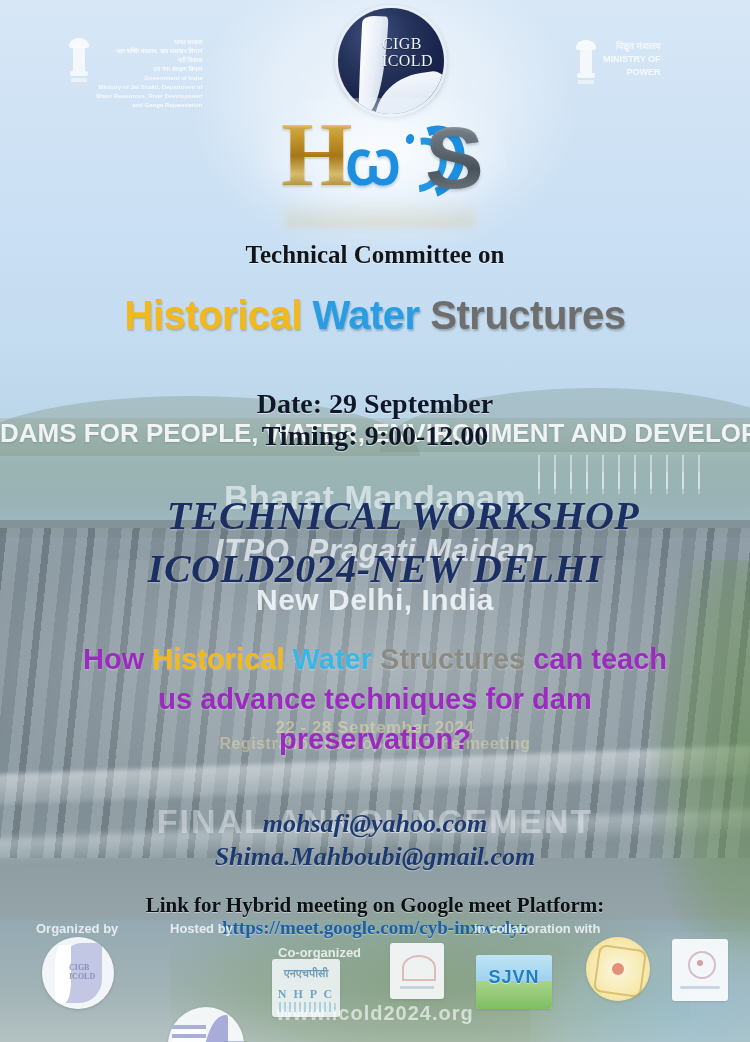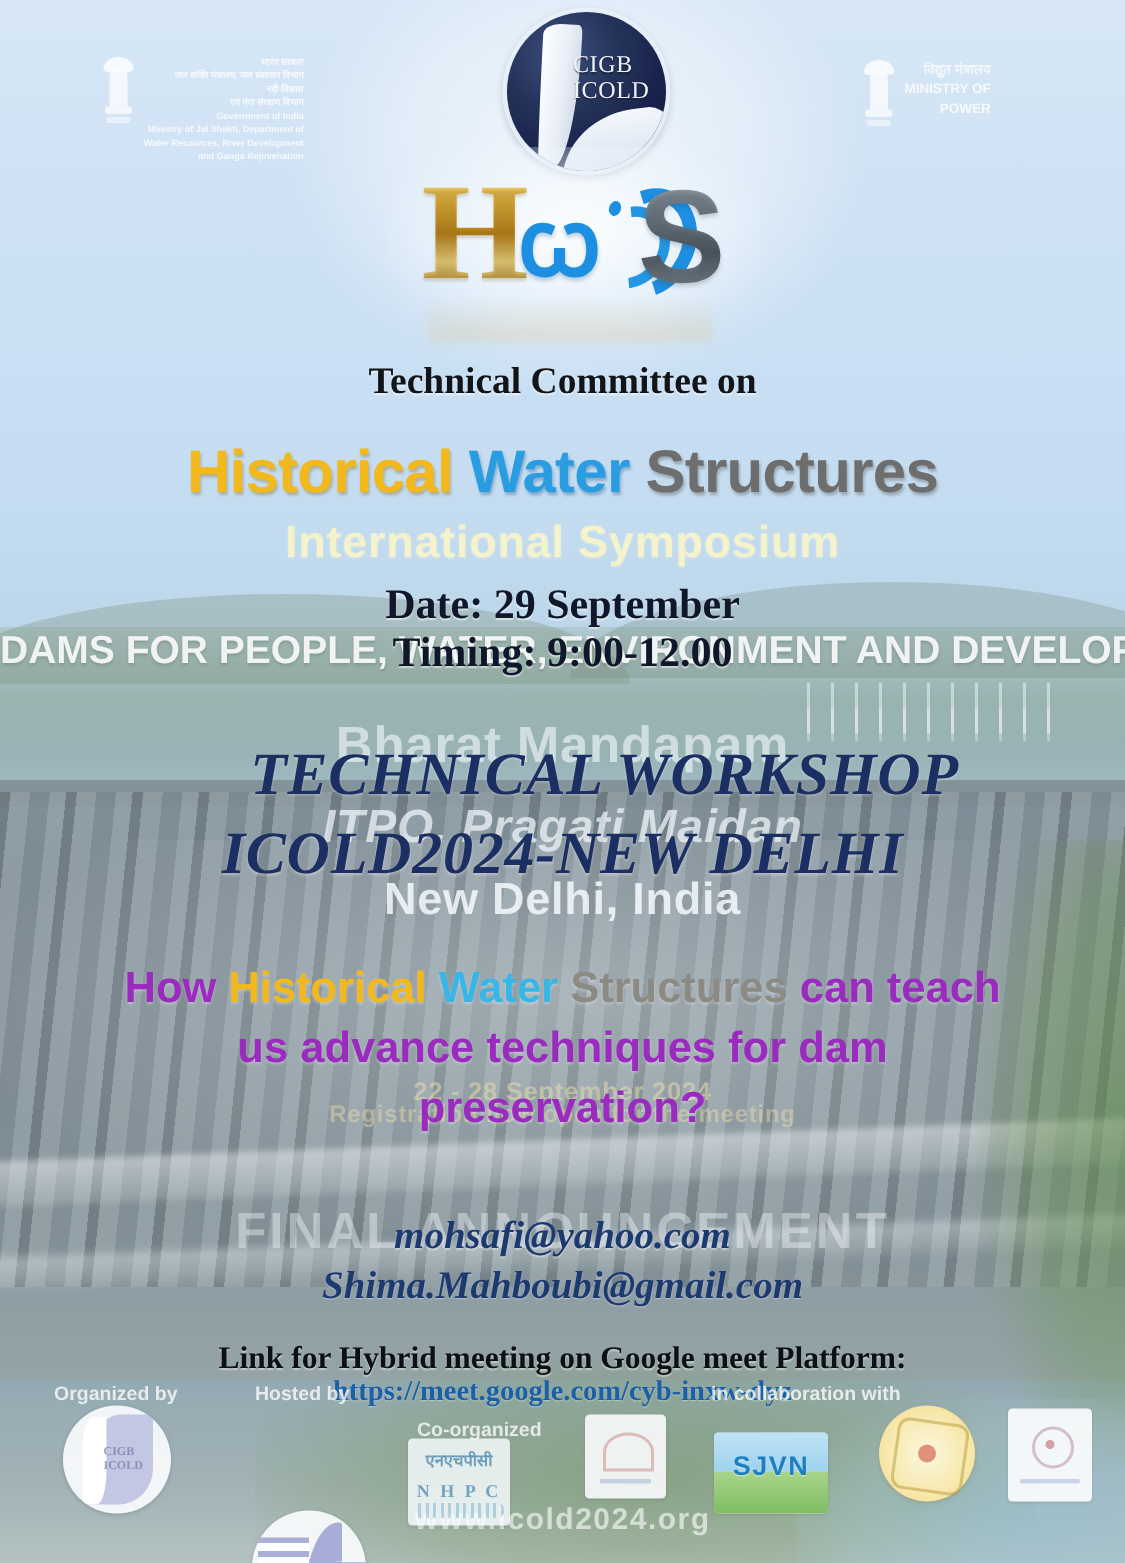--- a/index.html
+++ b/index.html
@@ -458,21 +458,20 @@
   <div class="bg-chevrons2"></div>
   <div class="bg-dam"></div>
   <div class="bg-piers"></div>
   <div class="bg-crest"></div>
   <div class="bg-crest2"></div>
   <div class="bg-mist"></div>
   <div class="bg-green-r"></div>
   <div class="bg-green-b"></div>
   <div class="bg-water-br"></div>
 
-  <div class="ghost ghost-symposium">International Symposium</div>
   <div class="ghost ghost-dams">DAMS FOR PEOPLE, WATER, ENVIRONMENT AND DEVELOPMENT</div>
   <div class="ghost ghost-bharat">Bharat Mandapam</div>
   <div class="ghost ghost-itpo">ITPO, Pragati Maidan</div>
   <div class="ghost ghost-newdelhi">New Delhi, India</div>
   <div class="ghost ghost-dates">22 - 28 September 2024</div>
   <div class="ghost ghost-reg">Registration now open for the meeting</div>
   <div class="ghost ghost-final">FINAL ANNOUNCEMENT</div>
   <div class="ghost ghost-www">www.icold2024.org</div>
 
   <div class="emblem-block emblem-left">

